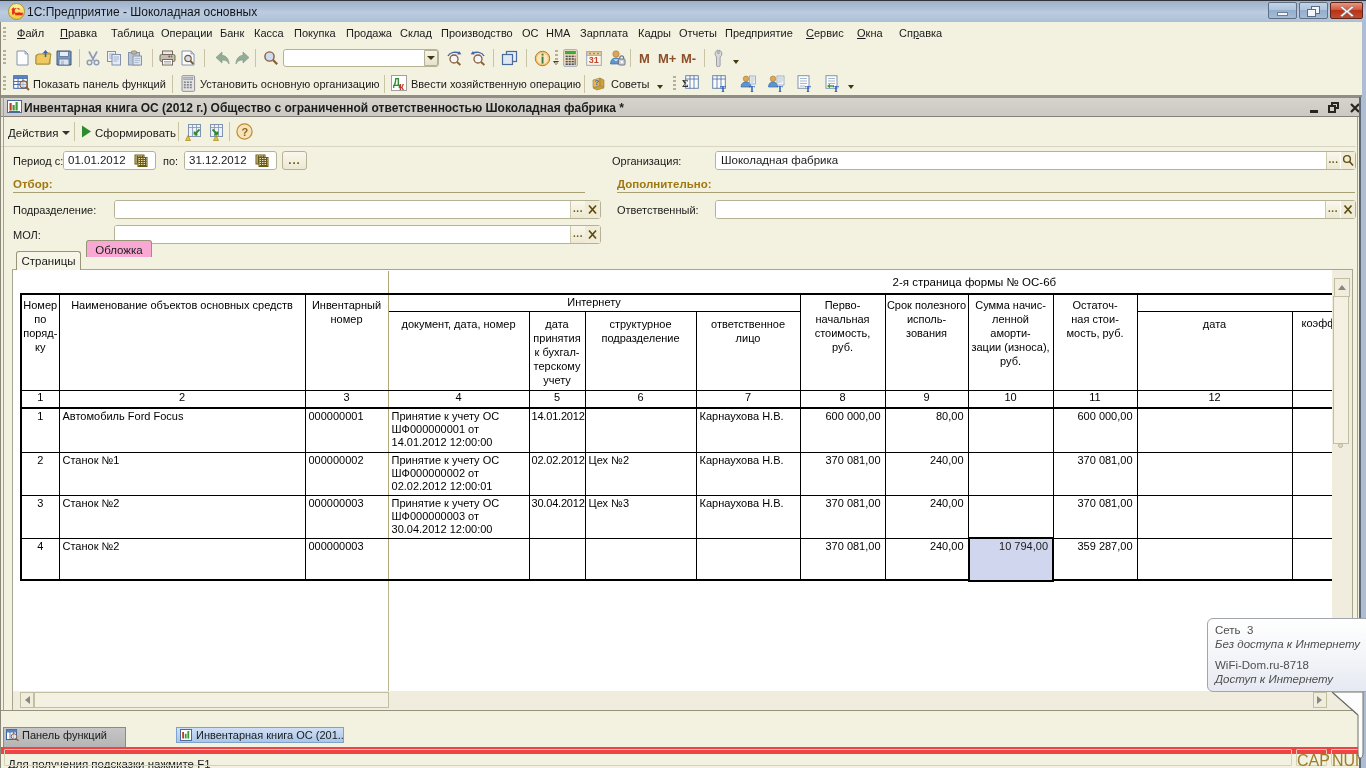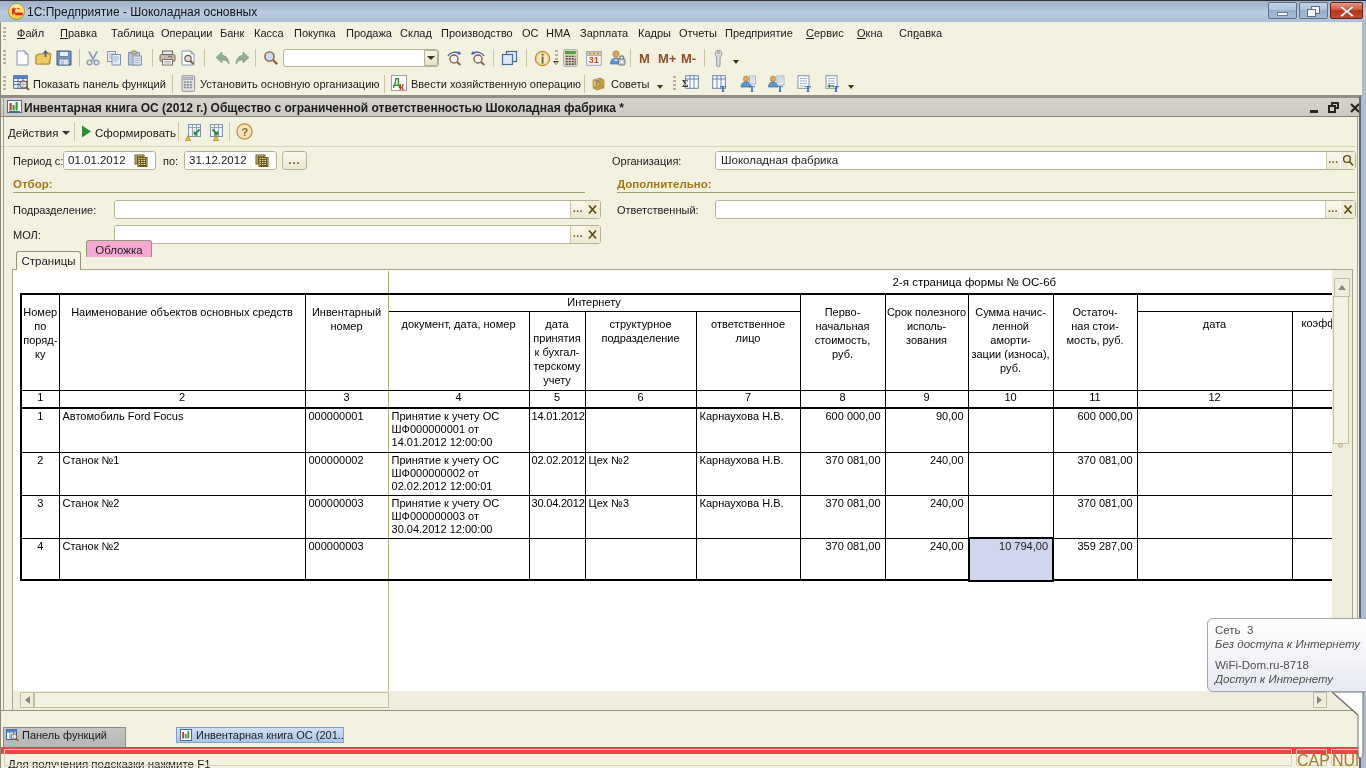--- a/index.html
+++ b/index.html
@@ -26,21 +26,21 @@
 
 #tblwrap{position:absolute;left:13px;top:270px;width:1319px;height:421px;background:#fff;overflow:hidden}
 table{border-collapse:collapse;table-layout:fixed;position:absolute;left:7px;top:1px;width:1540px;font-size:11px;color:#000}
 td{border:1px solid #000;padding:0;vertical-align:top;overflow:hidden;line-height:13px}
 tr.cap td{border:none}
 td.noborder{border:none}
 td.c{text-align:center}
 td.r{text-align:right;padding-right:4px;padding-top:1px}
 td.l{padding-left:3px;padding-top:1px}
 td.dt{padding-left:2px;padding-top:1px;letter-spacing:-0.2px}
-td.hc{text-align:center;padding-top:10px;line-height:14px}
+td.hc{text-align:center;padding-top:3px;line-height:14px}
 .thick-t{border-top:2px solid #000!important}
 .thick-b{border-bottom:2px solid #000!important}
 .thick-l{border-left:2px solid #000!important}
 .pr{border-right-color:#b3a877!important}
 
 .tab{position:absolute;top:251px;height:19px;border:1px solid #989477;border-bottom:none;border-radius:3px 3px 0 0;text-align:center;font-size:11.5px;padding-top:3px}
 
 .sb{position:absolute;background:#f0edde}
 .sbtn{position:absolute;background:#f0edde;border:1px solid #c2bea0}
 
@@ -513,21 +513,21 @@
 </tr>
 <tr style="height:44px">
  <td class="c thick-l" style="padding-top:1px">1</td>
  <td class="l">Автомобиль Ford Focus</td>
  <td class="l pr">000000001</td>
  <td class="l">Принятие к учету ОС<br>ШФ000000001 от<br>14.01.2012 12:00:00</td>
  <td class="dt">14.01.2012</td>
  <td class="l"></td>
  <td class="l">Карнаухова Н.В.</td>
  <td class="r">600 000,00</td>
- <td class="r">90,00</td>
+ <td class="r">80,00</td>
  <td></td>
  <td class="r">600 000,00</td>
  <td></td>
           <td></td>
 </tr>
 <tr style="height:43px">
  <td class="c thick-l" style="padding-top:1px">2</td>
  <td class="l">Станок №1</td>
  <td class="l pr">000000002</td>
  <td class="l">Принятие к учету ОС<br>ШФ000000002 от<br>02.02.2012 12:00:01</td>

